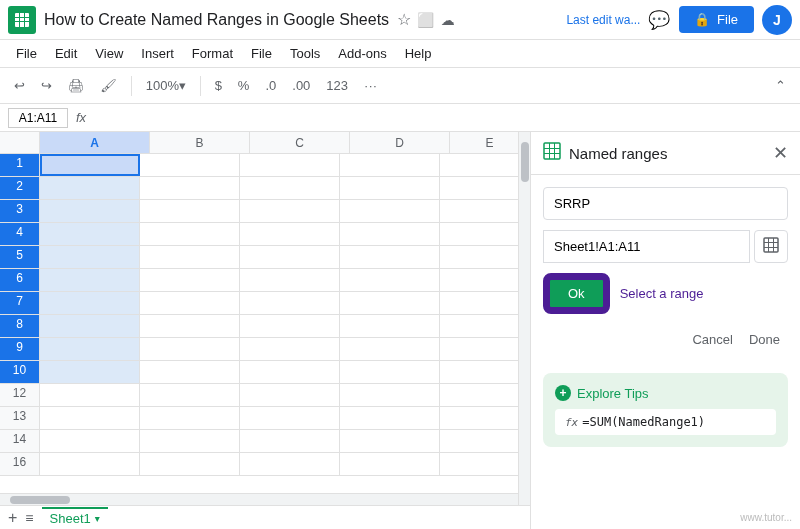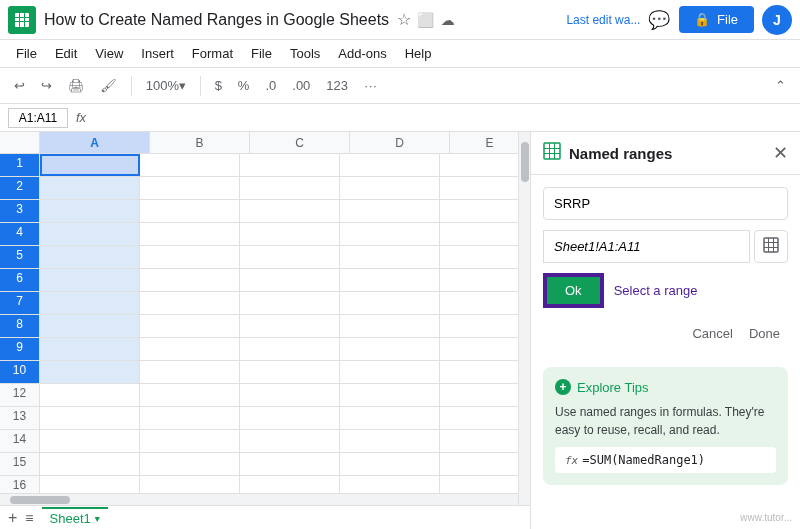--- a/index.html
+++ b/index.html
@@ -102,41 +102,41 @@
       width: 270px; border-left: 1px solid #e0e0e0; background: #fff;
       display: flex; flex-direction: column; padding: 0;
       height: calc(529px - 40px - 28px);
       overflow-y: auto;
     }
     .panel-header {
       display: flex; align-items: center; padding: 10px 12px;
       border-bottom: 1px solid #e0e0e0; gap: 8px;
     }
     .panel-grid-icon { color: #0f9d58; font-size: 16px; }
-    .panel-title { font-size: 15px; color: #202124; font-weight: 700; flex: 1; }
+    .panel-title { font-size: 15px; color: #202124; font-weight: 400; flex: 1; }
     .panel-close { font-size: 18px; color: #5f6368; cursor: pointer; border: none; background: none; }
     .panel-body { padding: 12px; display: flex; flex-direction: column; gap: 10px; }
     .name-input {
       width: 100%; border: 1px solid #dadce0; border-radius: 4px;
       padding: 8px 10px; font-size: 13px; outline: none;
     }
     .range-row { display: flex; align-items: center; gap: 4px; }
     .range-input {
       flex: 1; border: 1px solid #dadce0; border-radius: 0;
-      padding: 8px 10px; font-size: 13px; outline: none; font-style: italic;
+      padding: 8px 10px; font-size: 13px; outline: none;
     }
     .range-grid-btn {
       border: 1px solid #dadce0; border-radius: 4px;
       background: #fff; cursor: pointer; padding: 6px 8px;
       font-size: 14px; color: #5f6368;
     }
     .ok-row { display: flex; align-items: center; gap: 10px; }
     .ok-btn {
-      background: #0f9d58; color: #fff; border: 4px solid #4c1d95;
-      border-radius: 0; padding: 6px 18px; font-size: 13px;
+      background: #0f9d58; color: #fff; border: 7px solid #4c1d95;
+      border-radius: 8px; padding: 6px 18px; font-size: 13px;
       cursor: pointer; font-weight: 500;
     }
     .select-range-text { font-size: 13px; color: #4c1d95; }
     .action-row { display: flex; justify-content: flex-end; gap: 0; padding: 4px 0; }
     .action-btn {
       background: none; border: none; font-size: 13px; color: #5f6368;
       cursor: pointer; padding: 4px 8px;
     }
     .tips-box {
       background: #e6f4ea; border-radius: 8px; padding: 12px;
@@ -343,28 +343,20 @@
       </div>
       <div class="grid-row">
         <div class="row-num">14</div>
         <div class="cell" style="width:110px;"></div>
         <div class="cell" style="width:100px;"></div>
         <div class="cell" style="width:100px;"></div>
         <div class="cell" style="width:100px;"></div>
         <div class="cell" style="width:80px;"></div>
       </div>
       <div class="grid-row">
-        <div class="row-num">15</div>
-        <div class="cell" style="width:110px;"></div>
-        <div class="cell" style="width:100px;"></div>
-        <div class="cell" style="width:100px;"></div>
-        <div class="cell" style="width:100px;"></div>
-        <div class="cell" style="width:80px;"></div>
-      </div>
-      <div class="grid-row">
         <div class="row-num">16</div>
         <div class="cell" style="width:110px;"></div>
         <div class="cell" style="width:100px;"></div>
         <div class="cell" style="width:100px;"></div>
         <div class="cell" style="width:100px;"></div>
         <div class="cell" style="width:80px;"></div>
       </div>
     </div>
 
     <div style="position:absolute; right:0; top:0; bottom:0; width:12px; background:#f1f3f4; border-left:1px solid #e0e0e0;">
@@ -410,21 +402,20 @@
       </div>
       <div class="action-row">
         <button class="action-btn">Cancel</button>
         <button class="action-btn">Done</button>
       </div>
       <div class="tips-box">
         <div class="tips-header">
           <span style="background:#0f9d58; color:#fff; width:16px; height:16px; border-radius:50%; display:flex; align-items:center; justify-content:center; font-size:12px; font-weight:bold; flex-shrink:0;">+</span>
           <span>Explore Tips</span>
         </div>
-        <p class="tips-text">Use named ranges in formulas. They're easy to reuse, recall, and read.</p>
         <div class="tips-formula">
           <span class="fx-small">fx</span>
           <span>=SUM(NamedRange1)</span>
         </div>
       </div>
     </div>
   </div>
 </div>
 
 <div class="bottom-bar">

